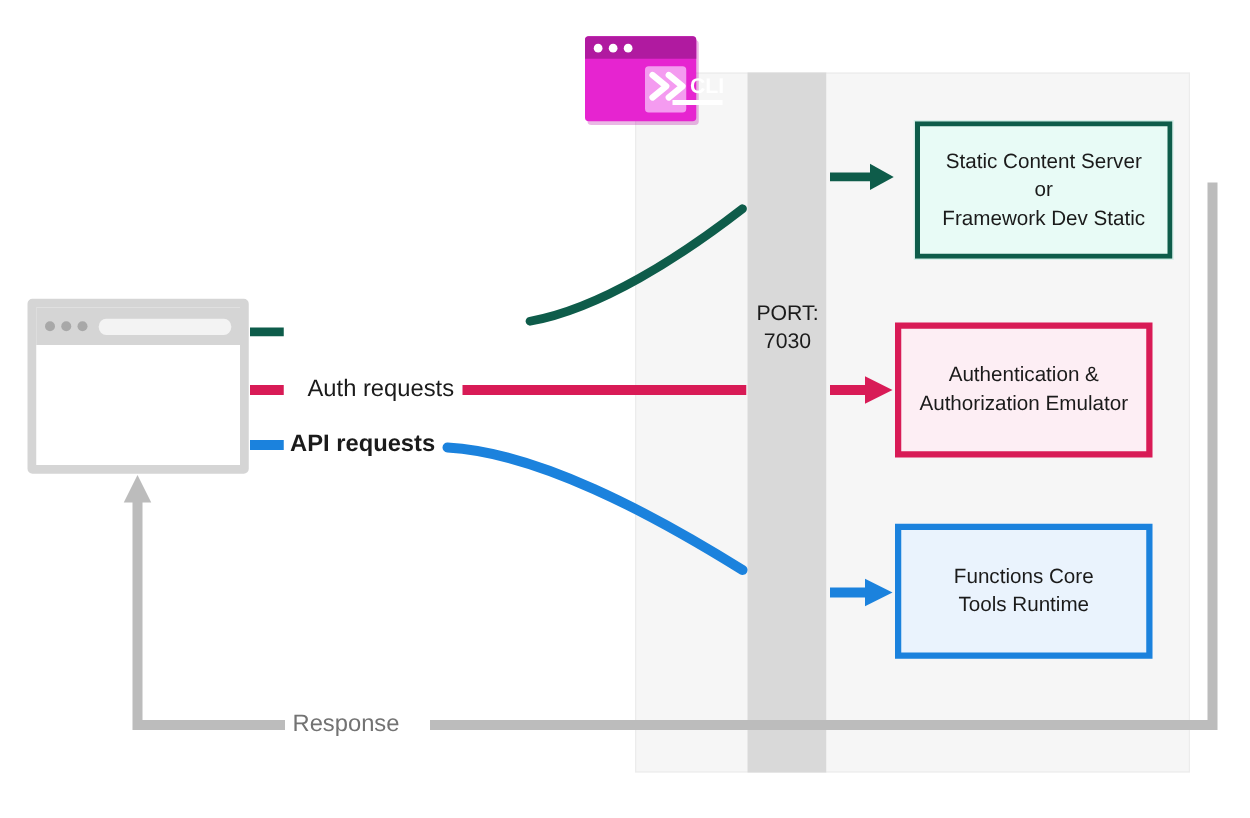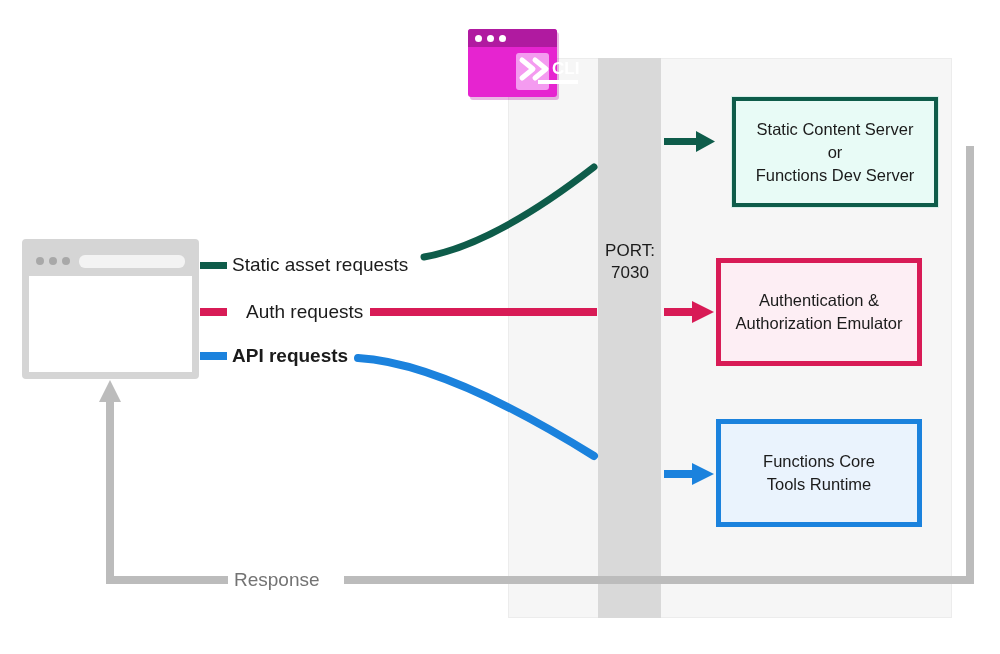--- a/index.html
+++ b/index.html
@@ -225,39 +225,38 @@
 
   <div class="port-label">
     <div>PORT:</div>
     <div>7030</div>
   </div>
 
   <div class="svc svc-static">
     <div class="svc-inner">
       <div>Static Content Server</div>
       <div>or</div>
-      <div>Functions Dev Server</div>
+      <div>Framework Dev Static</div>
     </div>
   </div>
 
   <div class="svc svc-auth">
     <div class="svc-inner">
       <div>Authentication &amp;</div>
       <div>Authorization Emulator</div>
     </div>
   </div>
 
   <div class="svc svc-func">
     <div class="svc-inner">
       <div>Functions Core</div>
       <div>Tools Runtime</div>
     </div>
   </div>
 
-  <div class="req-label lbl-static">Static asset requests</div>
   <div class="req-label lbl-auth">Auth requests</div>
   <div class="req-label lbl-api">API requests</div>
   <div class="lbl-response">Response</div>
 
   <div class="browser">
     <div class="browser-bar">
       <span class="dot"></span>
       <span class="dot"></span>
       <span class="dot"></span>
       <span class="addr"></span>

